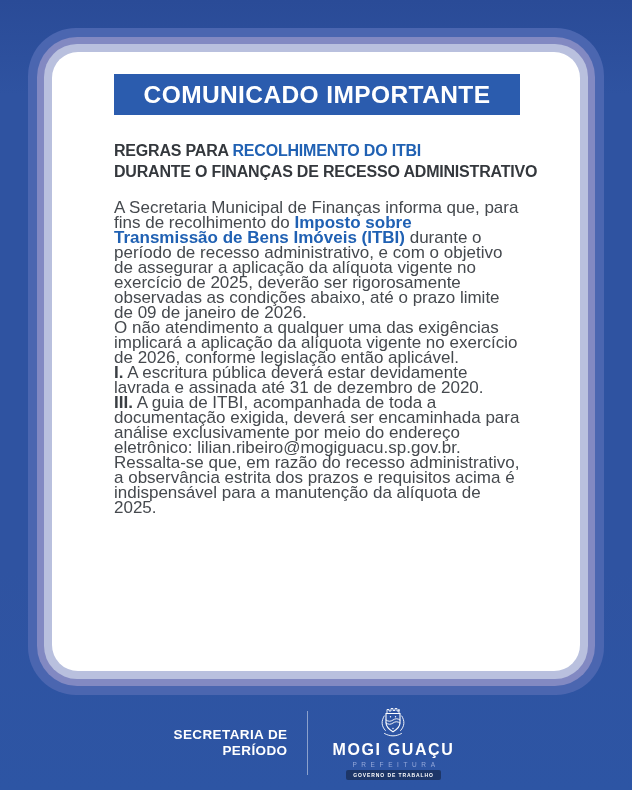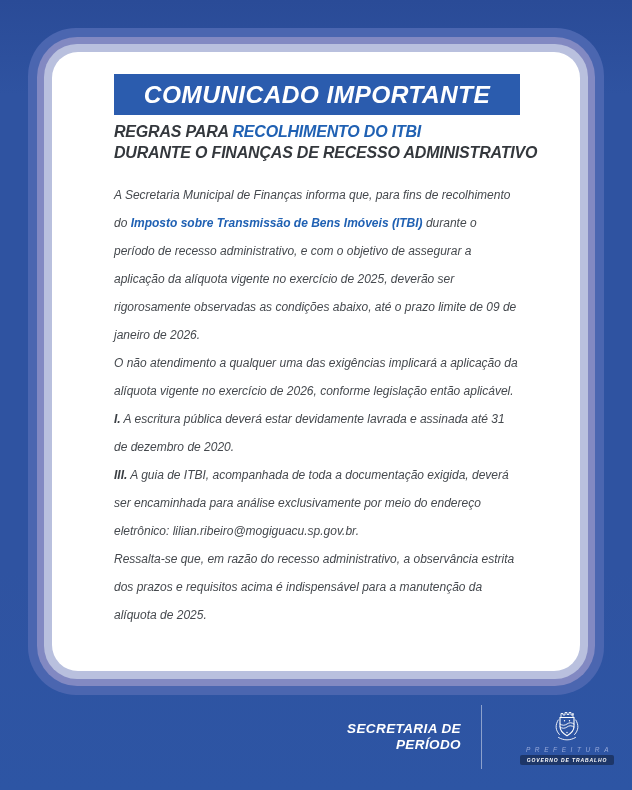--- a/index.html
+++ b/index.html
@@ -4,21 +4,20 @@
 <style>
   html,body{margin:0;padding:0;}
   body{
     width:632px;height:790px;
     font-family:"Liberation Sans", sans-serif;
     -webkit-font-smoothing:antialiased;
   }
   .poster{
     position:relative;width:632px;height:790px;overflow:hidden;
     background:linear-gradient(180deg,#2a4b97 0%,#2f53a1 12%,#2f53a1 72%,#2d55a4 100%);
-    font-style:italic;
   }
   
   .frame-outer{
     position:absolute;left:28px;top:28px;width:576px;height:667px;
     background:#4b66b0;border-radius:48px;padding:9px;box-sizing:border-box;
   }
   .frame-mid{
     width:100%;height:100%;background:#8289c2;border-radius:40px;
     padding:7px;box-sizing:border-box;
   }
@@ -29,35 +28,35 @@
   .card{
     width:100%;height:100%;background:#ffffff;border-radius:26px;
     padding:22px 60px 0 62px;box-sizing:border-box;overflow:hidden;
   }
   .banner{
     height:41px;background:#2b5cae;color:#ffffff;
     display:flex;align-items:center;justify-content:center;
     font-weight:700;font-size:24.5px;letter-spacing:0.4px;white-space:nowrap;
   }
   .headline{
-    margin-top:6px;font-weight:700;font-size:16px;line-height:21px;
+    margin-top:25px;font-weight:700;font-size:16px;line-height:21px;
     color:#34383d;letter-spacing:-0.2px;
   }
   .headline div{white-space:nowrap;}
   .hl-blue{color:#2061b3;}
   .bodytext p{
-    margin:0 0 0;font-size:12px;line-height:28px;color:#45494e;
+    margin:0 0 0;font-size:17px;line-height:15px;color:#45494e;
   }
   .bodytext p.first{margin-top:18px;}
   .inline-blue{color:#2061b3;font-weight:700;}
   .rule-label{font-weight:700;color:#3a3e43;}
   
   .footer{
     position:absolute;left:0;top:705px;width:632px;
-    display:flex;align-items:center;justify-content:flex-end;gap:20px;color:#ffffff;
+    display:flex;align-items:center;justify-content:center;gap:20px;color:#ffffff;
   }
   .dept{
     text-align:right;font-weight:700;font-size:13.5px;line-height:16px;letter-spacing:0.4px;
   }
   .vdivider{width:1px;height:64px;background:rgba(255,255,255,0.45);}
   .citylogo{display:flex;flex-direction:column;align-items:center;width:130px;}
   .crest{display:block;}
   .city-name{font-weight:700;font-size:16px;letter-spacing:1.6px;margin-top:1px;white-space:nowrap;}
   .prefeitura{font-size:6.5px;letter-spacing:4.6px;color:#96a9da;margin-top:2px;margin-left:5px;white-space:nowrap;}
   .gov-badge{
@@ -120,18 +119,19 @@
 
         <circle cx="17.5" cy="11.8" r="0.7" fill="#ffffff" stroke="none"></circle>
         <circle cx="22.5" cy="11.8" r="0.7" fill="#ffffff" stroke="none"></circle>
         <circle cx="20" cy="23.5" r="0.7" fill="#ffffff" stroke="none"></circle>
 
         <path d="M11.2 11 c-3 5 -3 10 1.2 14.5"></path>
         <path d="M28.8 11 c3 5 3 10 -1.2 14.5"></path>
 
         <path d="M11.5 28.5 c5.5 3.2 11.5 3.2 17 0"></path>
       </svg>
+      <div class="city-name">MOGI GUAÇU</div>
       <div class="prefeitura">PREFEITURA</div>
       <div class="gov-badge">GOVERNO DE TRABALHO</div>
     </div>
   </div>
 
 </div>
 
 </body></html>

